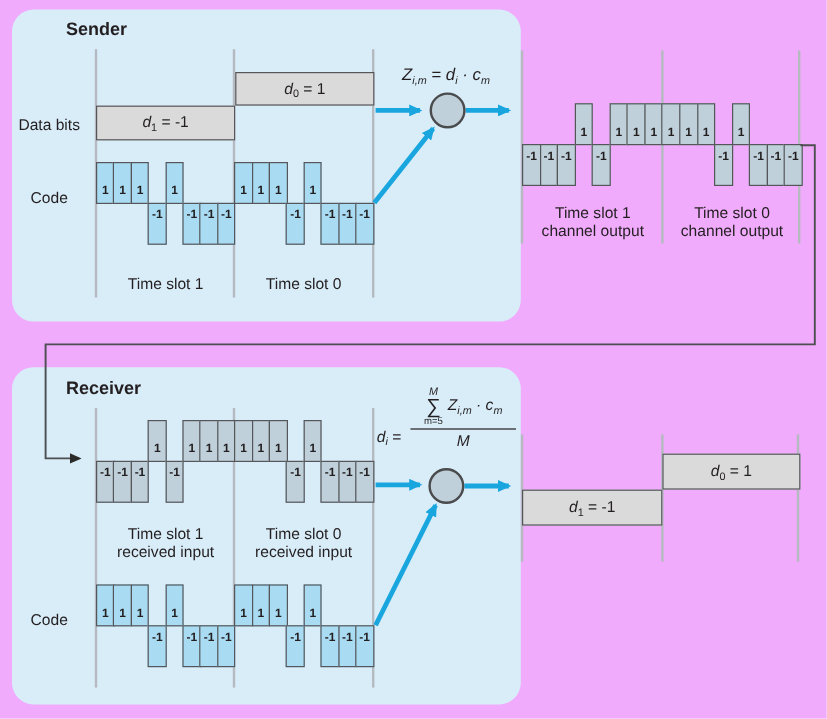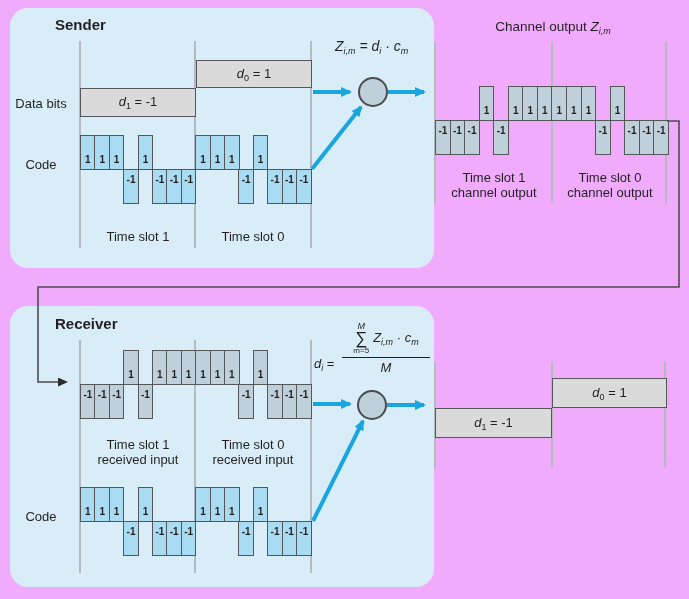--- a/index.html
+++ b/index.html
@@ -97,27 +97,24 @@
       <div class="chip code dn" style="left: 158.4px; width: 15.7px;">-1</div>
       <div class="chip code up" style="left: 172.8px; width: 15.7px;">1</div>
       <div class="chip code dn" style="left: 187.2px; width: 15.7px;">-1</div>
       <div class="chip code dn" style="left: 201.6px; width: 15.7px;">-1</div>
       <div class="chip code dn" style="left: 216px; width: 15.7px;">-1</div>
     </div>
 
   <div class="slotlabel" style="left:80px;top:229px;">Time slot 1</div>
   <div class="slotlabel" style="left:195px;top:229px;">Time slot 0</div>
 
-  <div class="formula it" style="left:335px;top:38px;">
+  <div class="formula it" style="left:335px;top:54px;">
     <span>Z</span><span class="sub">i,m</span><span> = </span><span>d</span><span class="sub">i</span><span> · </span><span>c</span><span class="sub">m</span>
   </div>
 
-  <div id="channel-title">
-    <span>Channel output </span><span class="it">Z</span><span class="sub it">i,m</span>
-  </div>
   <div class="wave" style="left:435px;top:86px;width:233px;">
       <div class="chip sig dn" style="left: 0px; width: 15.85px;">-1</div>
       <div class="chip sig dn" style="left: 14.55px; width: 15.85px;">-1</div>
       <div class="chip sig dn" style="left: 29.1px; width: 15.85px;">-1</div>
       <div class="chip sig up" style="left: 43.65px; width: 15.85px;">1</div>
       <div class="chip sig dn" style="left: 58.2px; width: 15.85px;">-1</div>
       <div class="chip sig up" style="left: 72.75px; width: 15.85px;">1</div>
       <div class="chip sig up" style="left: 87.3px; width: 15.85px;">1</div>
       <div class="chip sig up" style="left: 101.85px; width: 15.85px;">1</div>
       <div class="chip sig up" style="left: 116.4px; width: 15.85px;">1</div>

